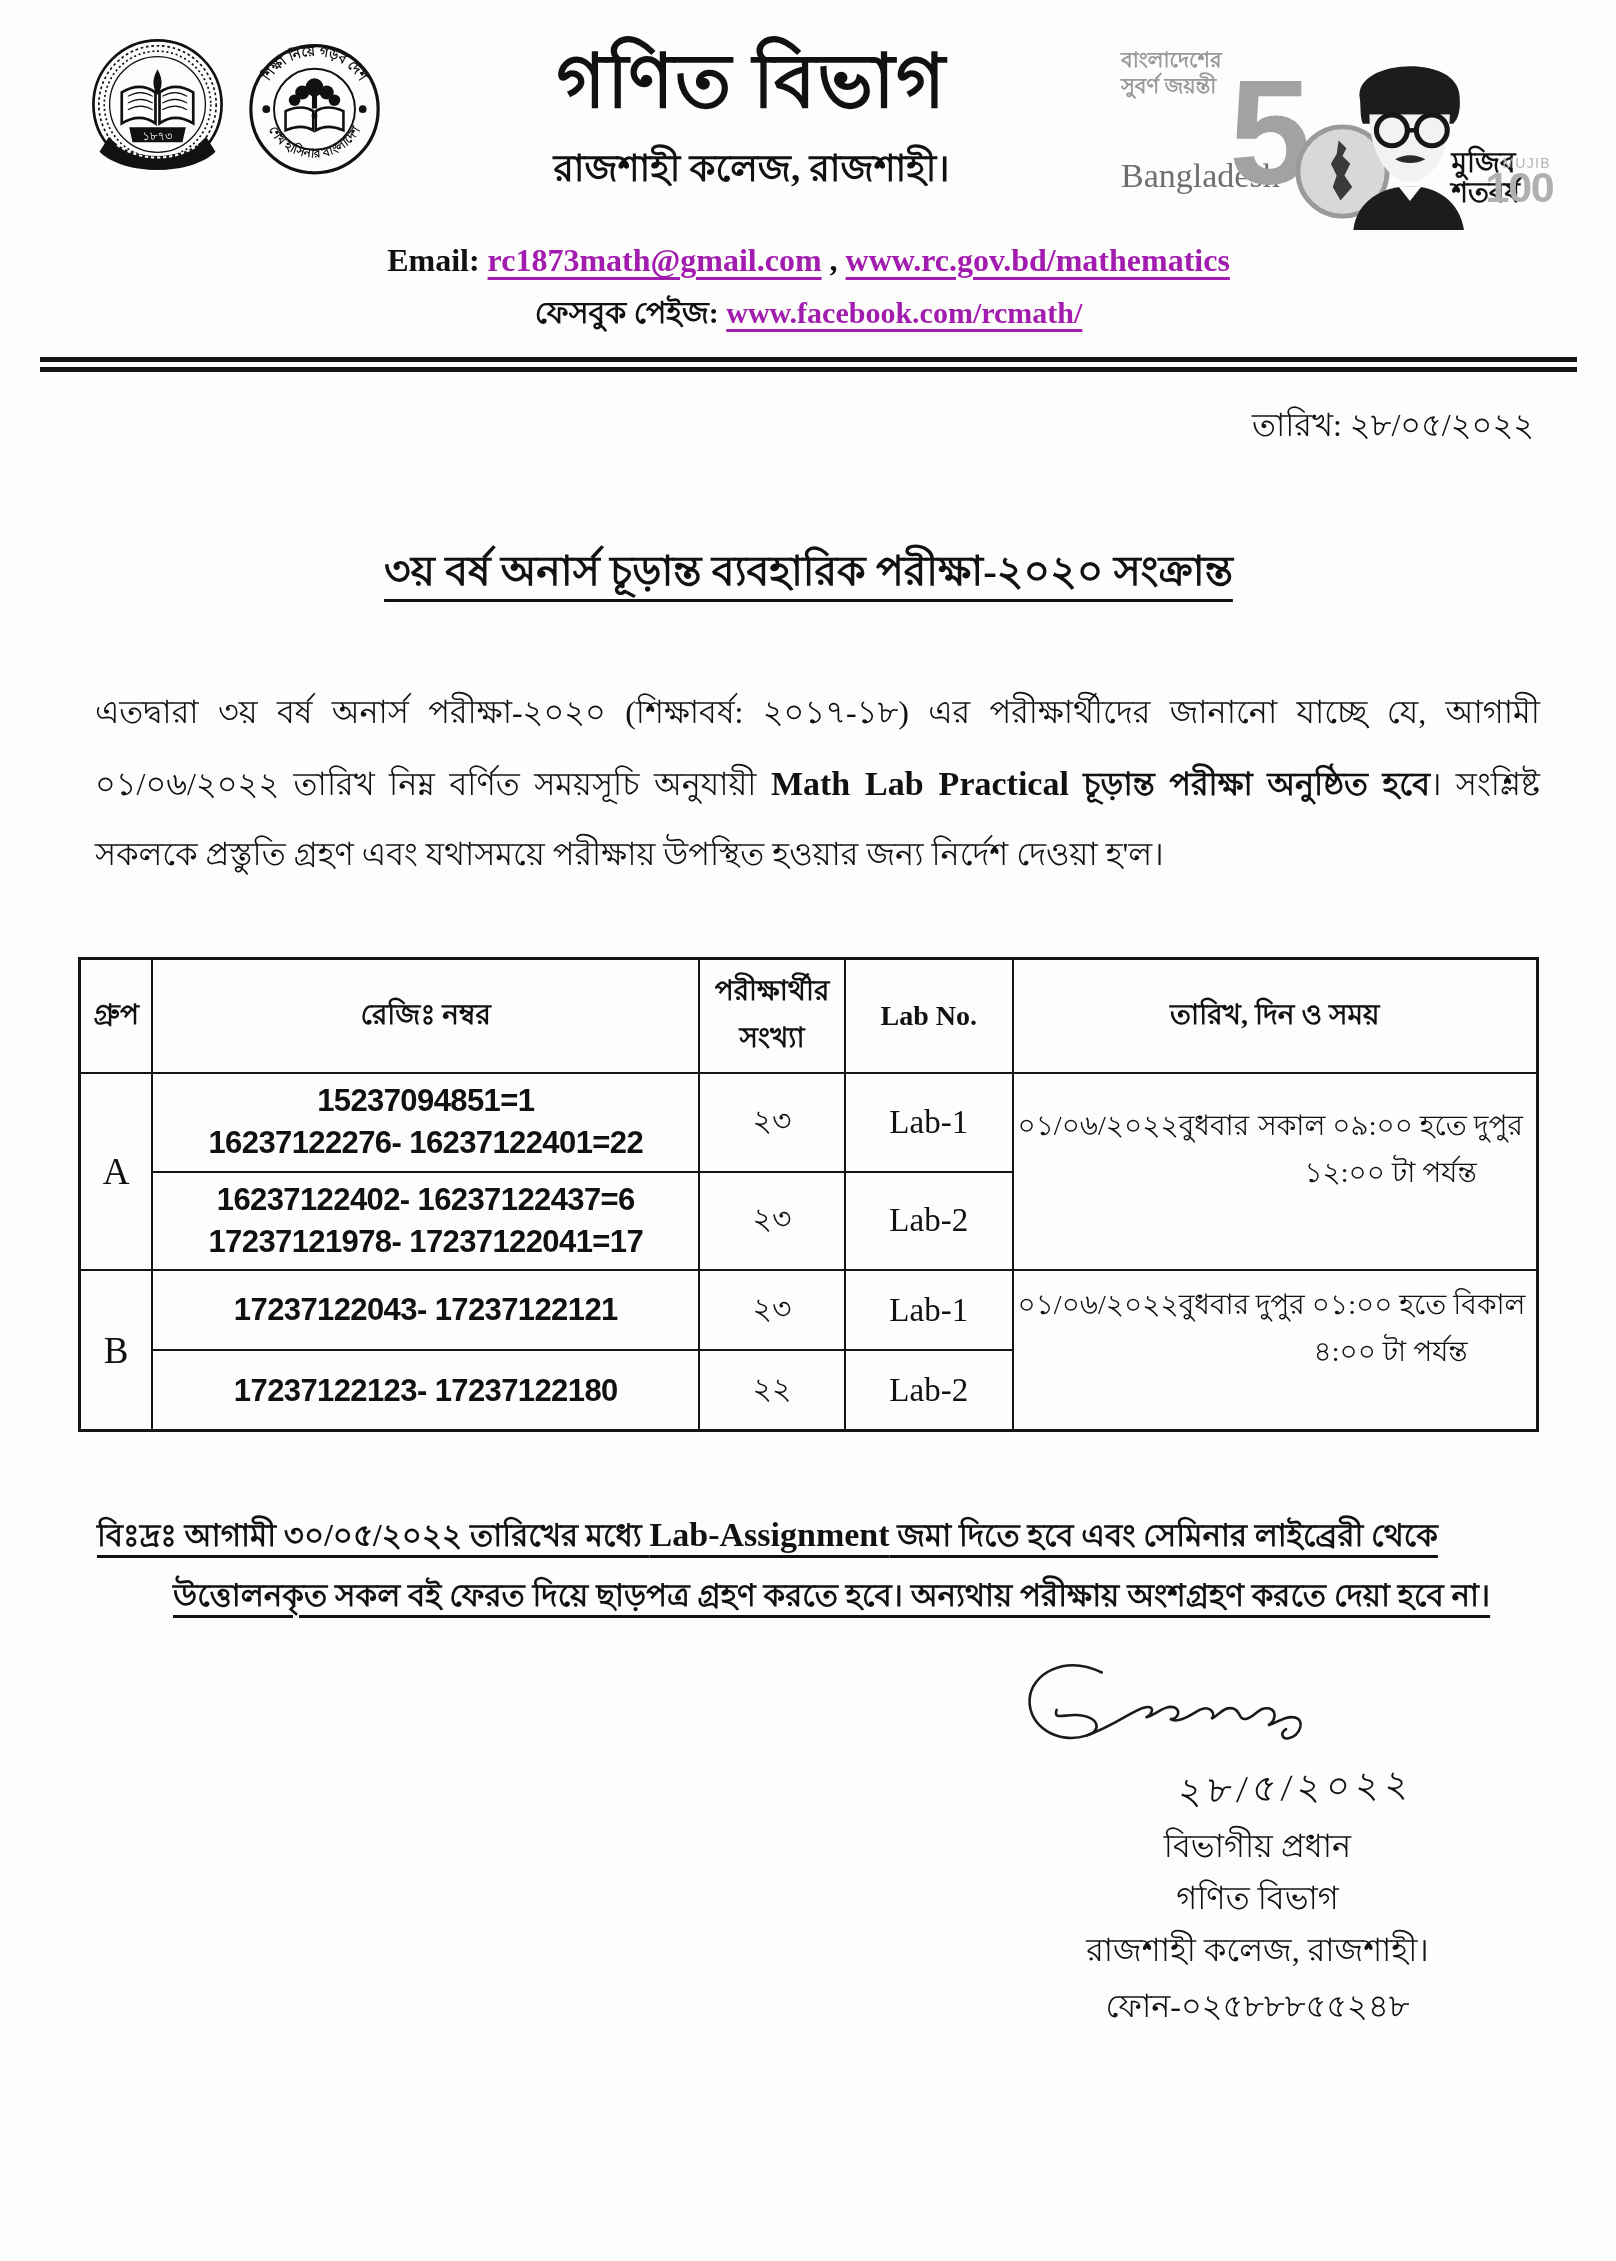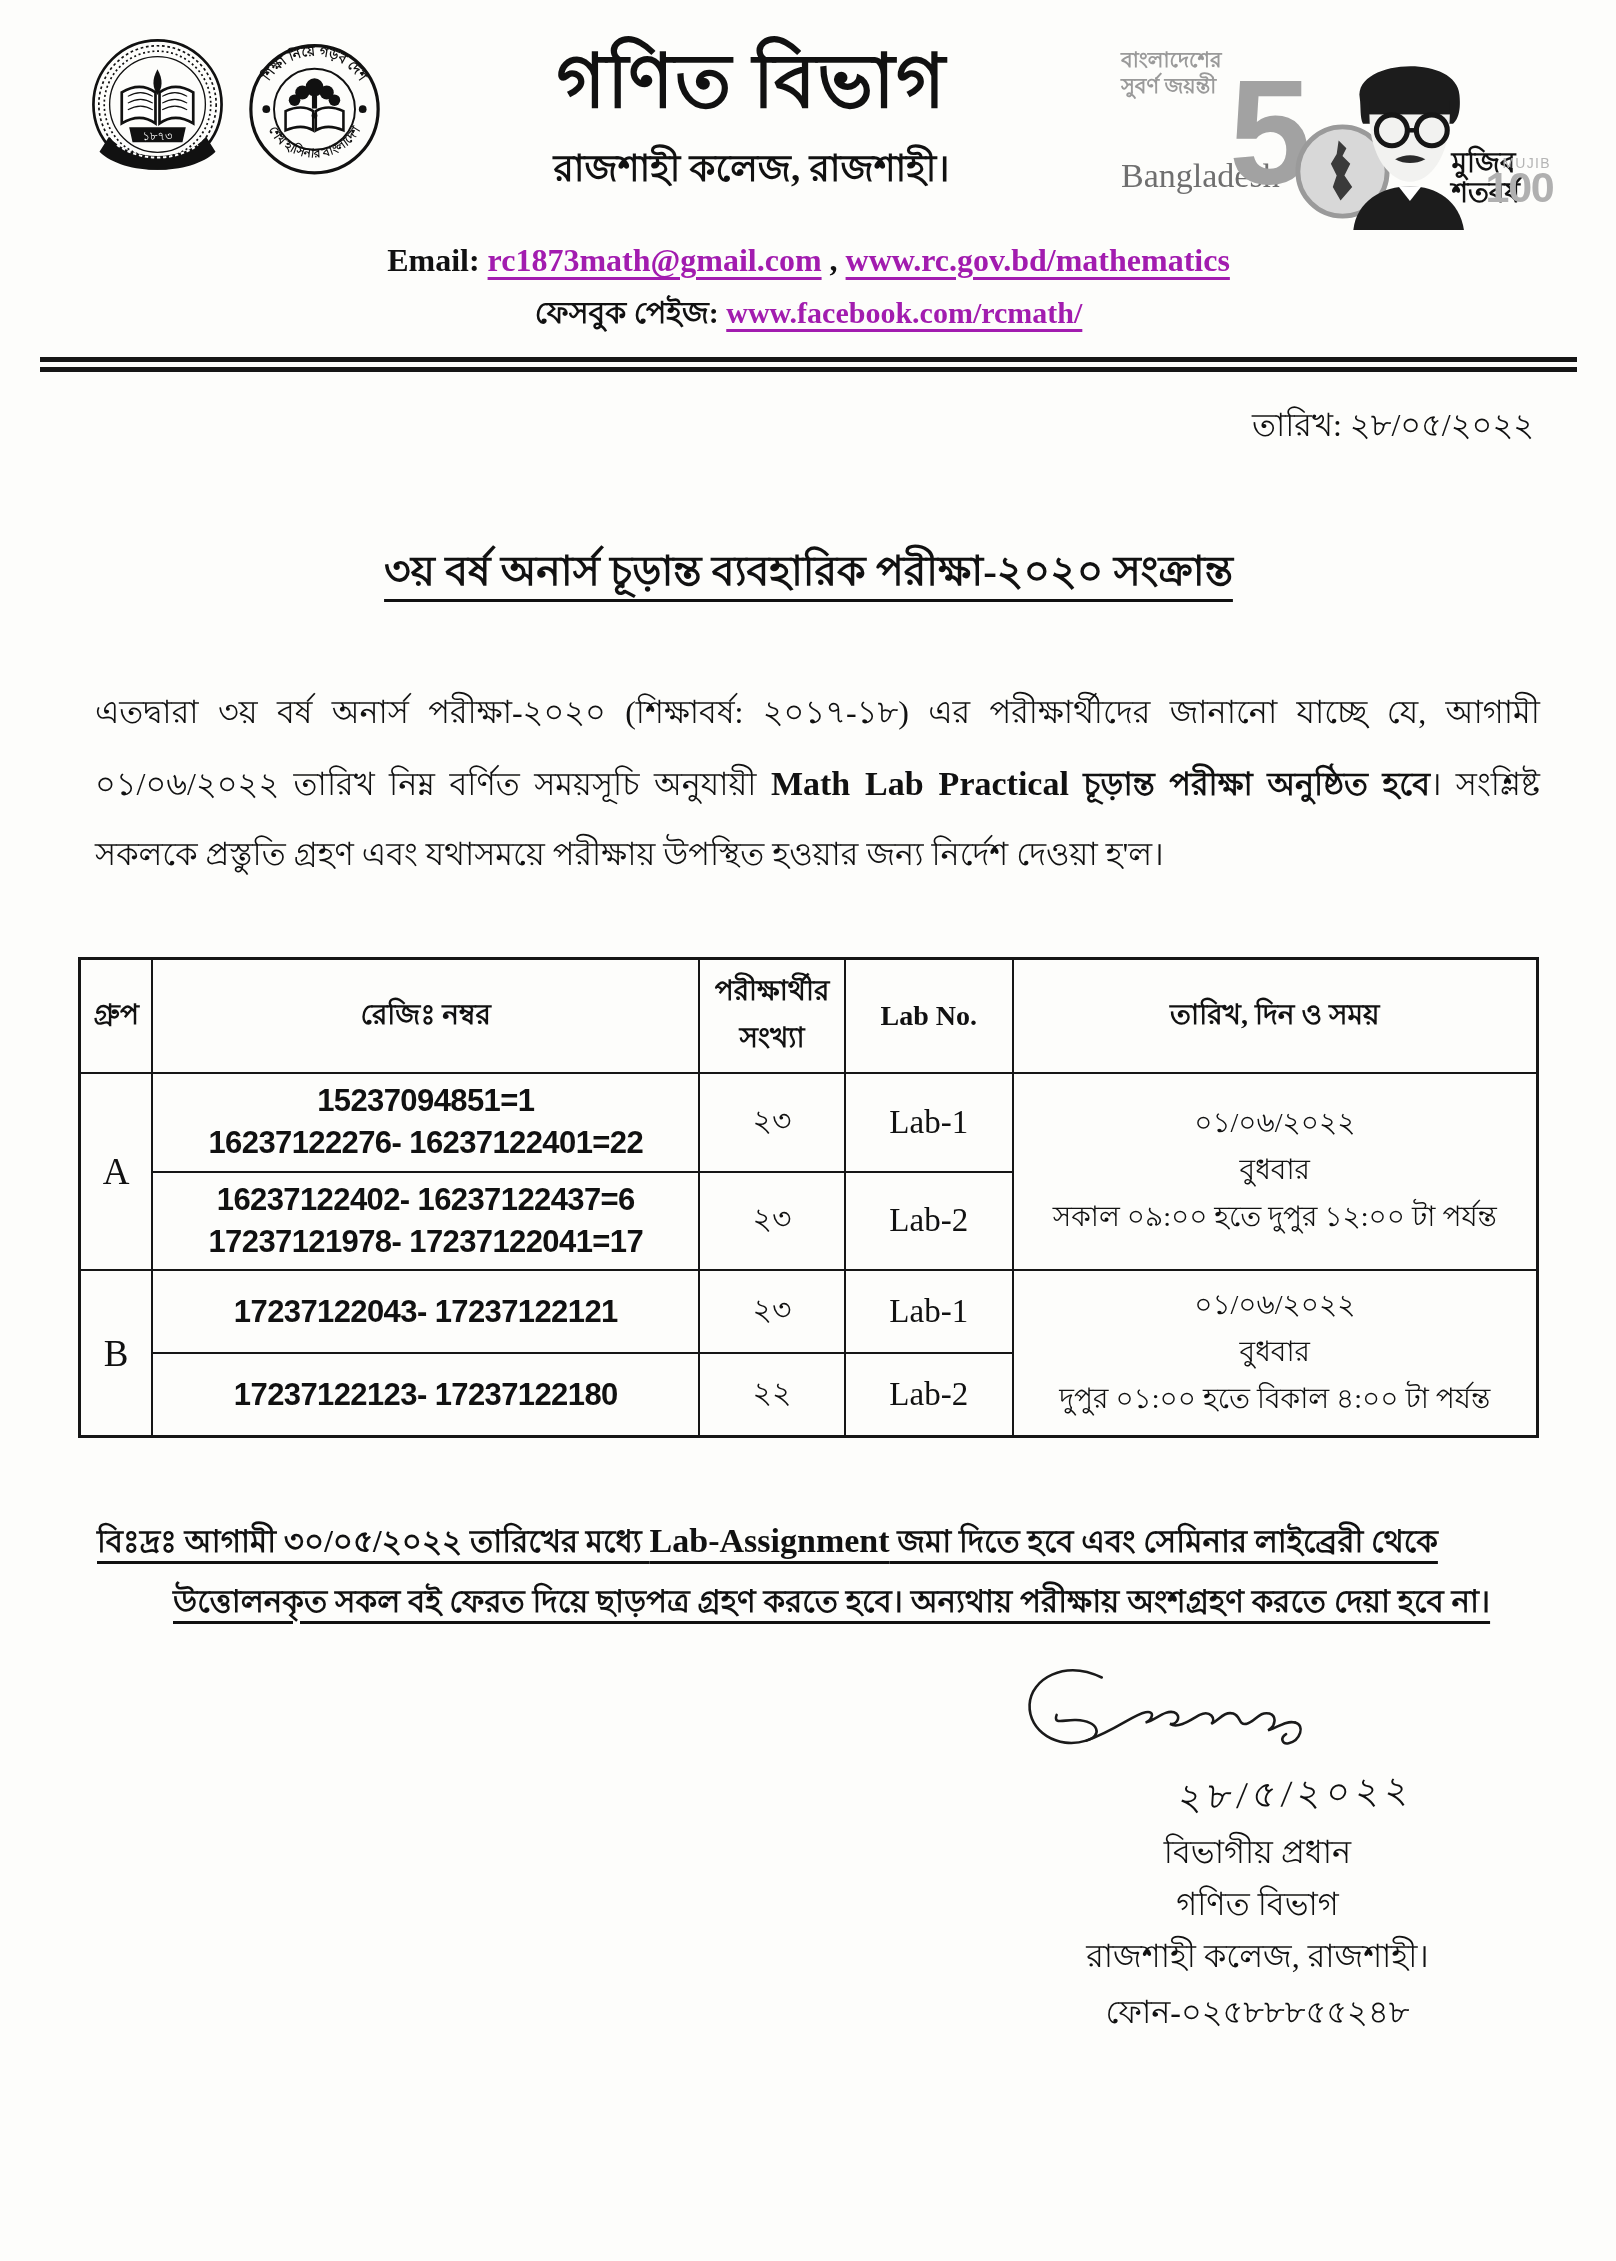--- a/index.html
+++ b/index.html
@@ -67,21 +67,21 @@
   table.schedule { border:3.9px solid #161616; }
   th.c-group { width:5%; }  th.c-reg { width:37.5%; } th.c-count { width:10%; }
   th.c-lab { width:11.5%; } th.c-sched { width:36%; }
   table.schedule th { font-size:28px; font-weight:bold; padding:9px 5.2px; height:83px; }
   td.group-cell { font-size:37px; font-family:"Liberation Serif",serif; }
   td.reg-cell { font-family:"Liberation Sans","DejaVu Sans",sans-serif;
                 font-weight:bold; font-size:31px; letter-spacing:-0.6px; line-height:1.35; padding:6.4px 2.6px; }
   td.count-cell { font-size:30px; }
   td.lab-cell { font-size:33px; }
   td.sched-cell { font-size:28px; padding:5.2px 3.9px; }
-  .sched-inner { display:flex; flex-direction:column; justify-content:space-between; height:100%; min-height:148px; padding:6.4px 0; }
+  .sched-inner { display:flex; flex-direction:row; justify-content:space-between; height:100%; min-height:148px; padding:6.4px 0; }
   tr.row-tall { height:98px; }
   tr.row-short { height:70px; }
 
   
   .footnote { margin:72px 81px 0 97px; font-size:31px; font-weight:bold; line-height:1.85;
               padding-left:76px; text-indent:-76px; }
   .footnote .u { text-decoration:underline; text-decoration-thickness:2.6px; text-underline-offset:9px; }
   .footnote b.en { font-size:34px; }
 
   

